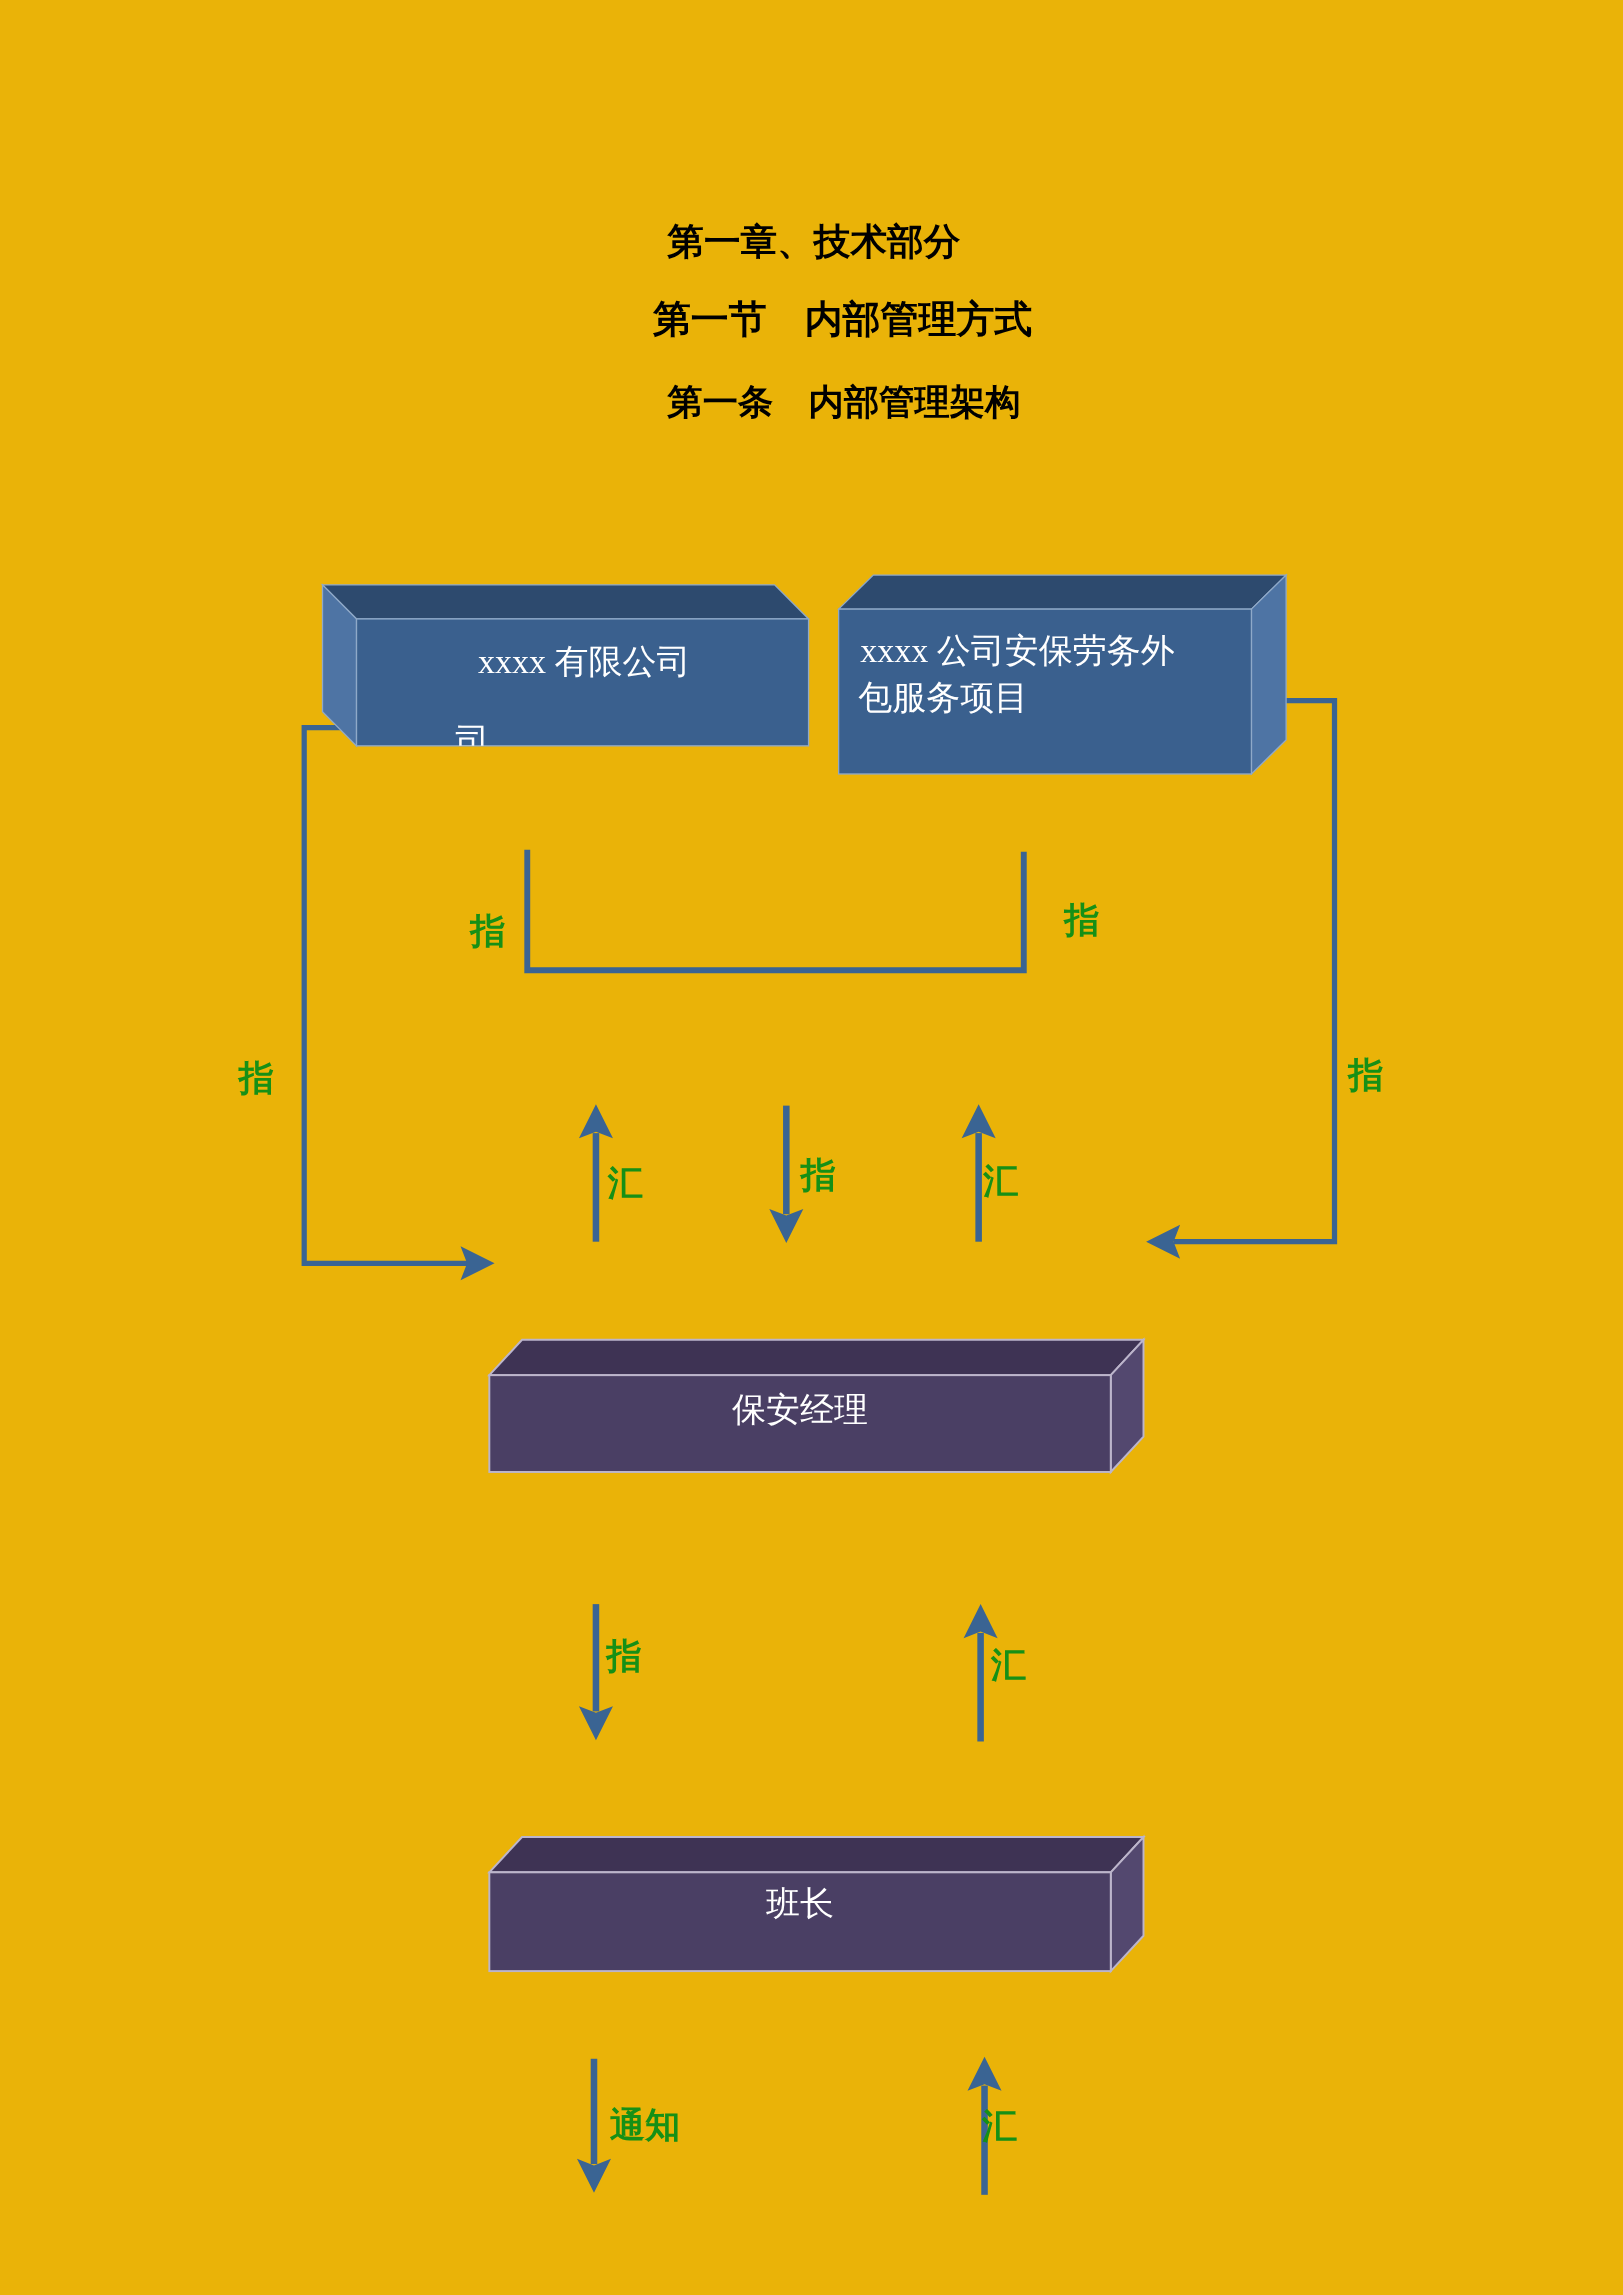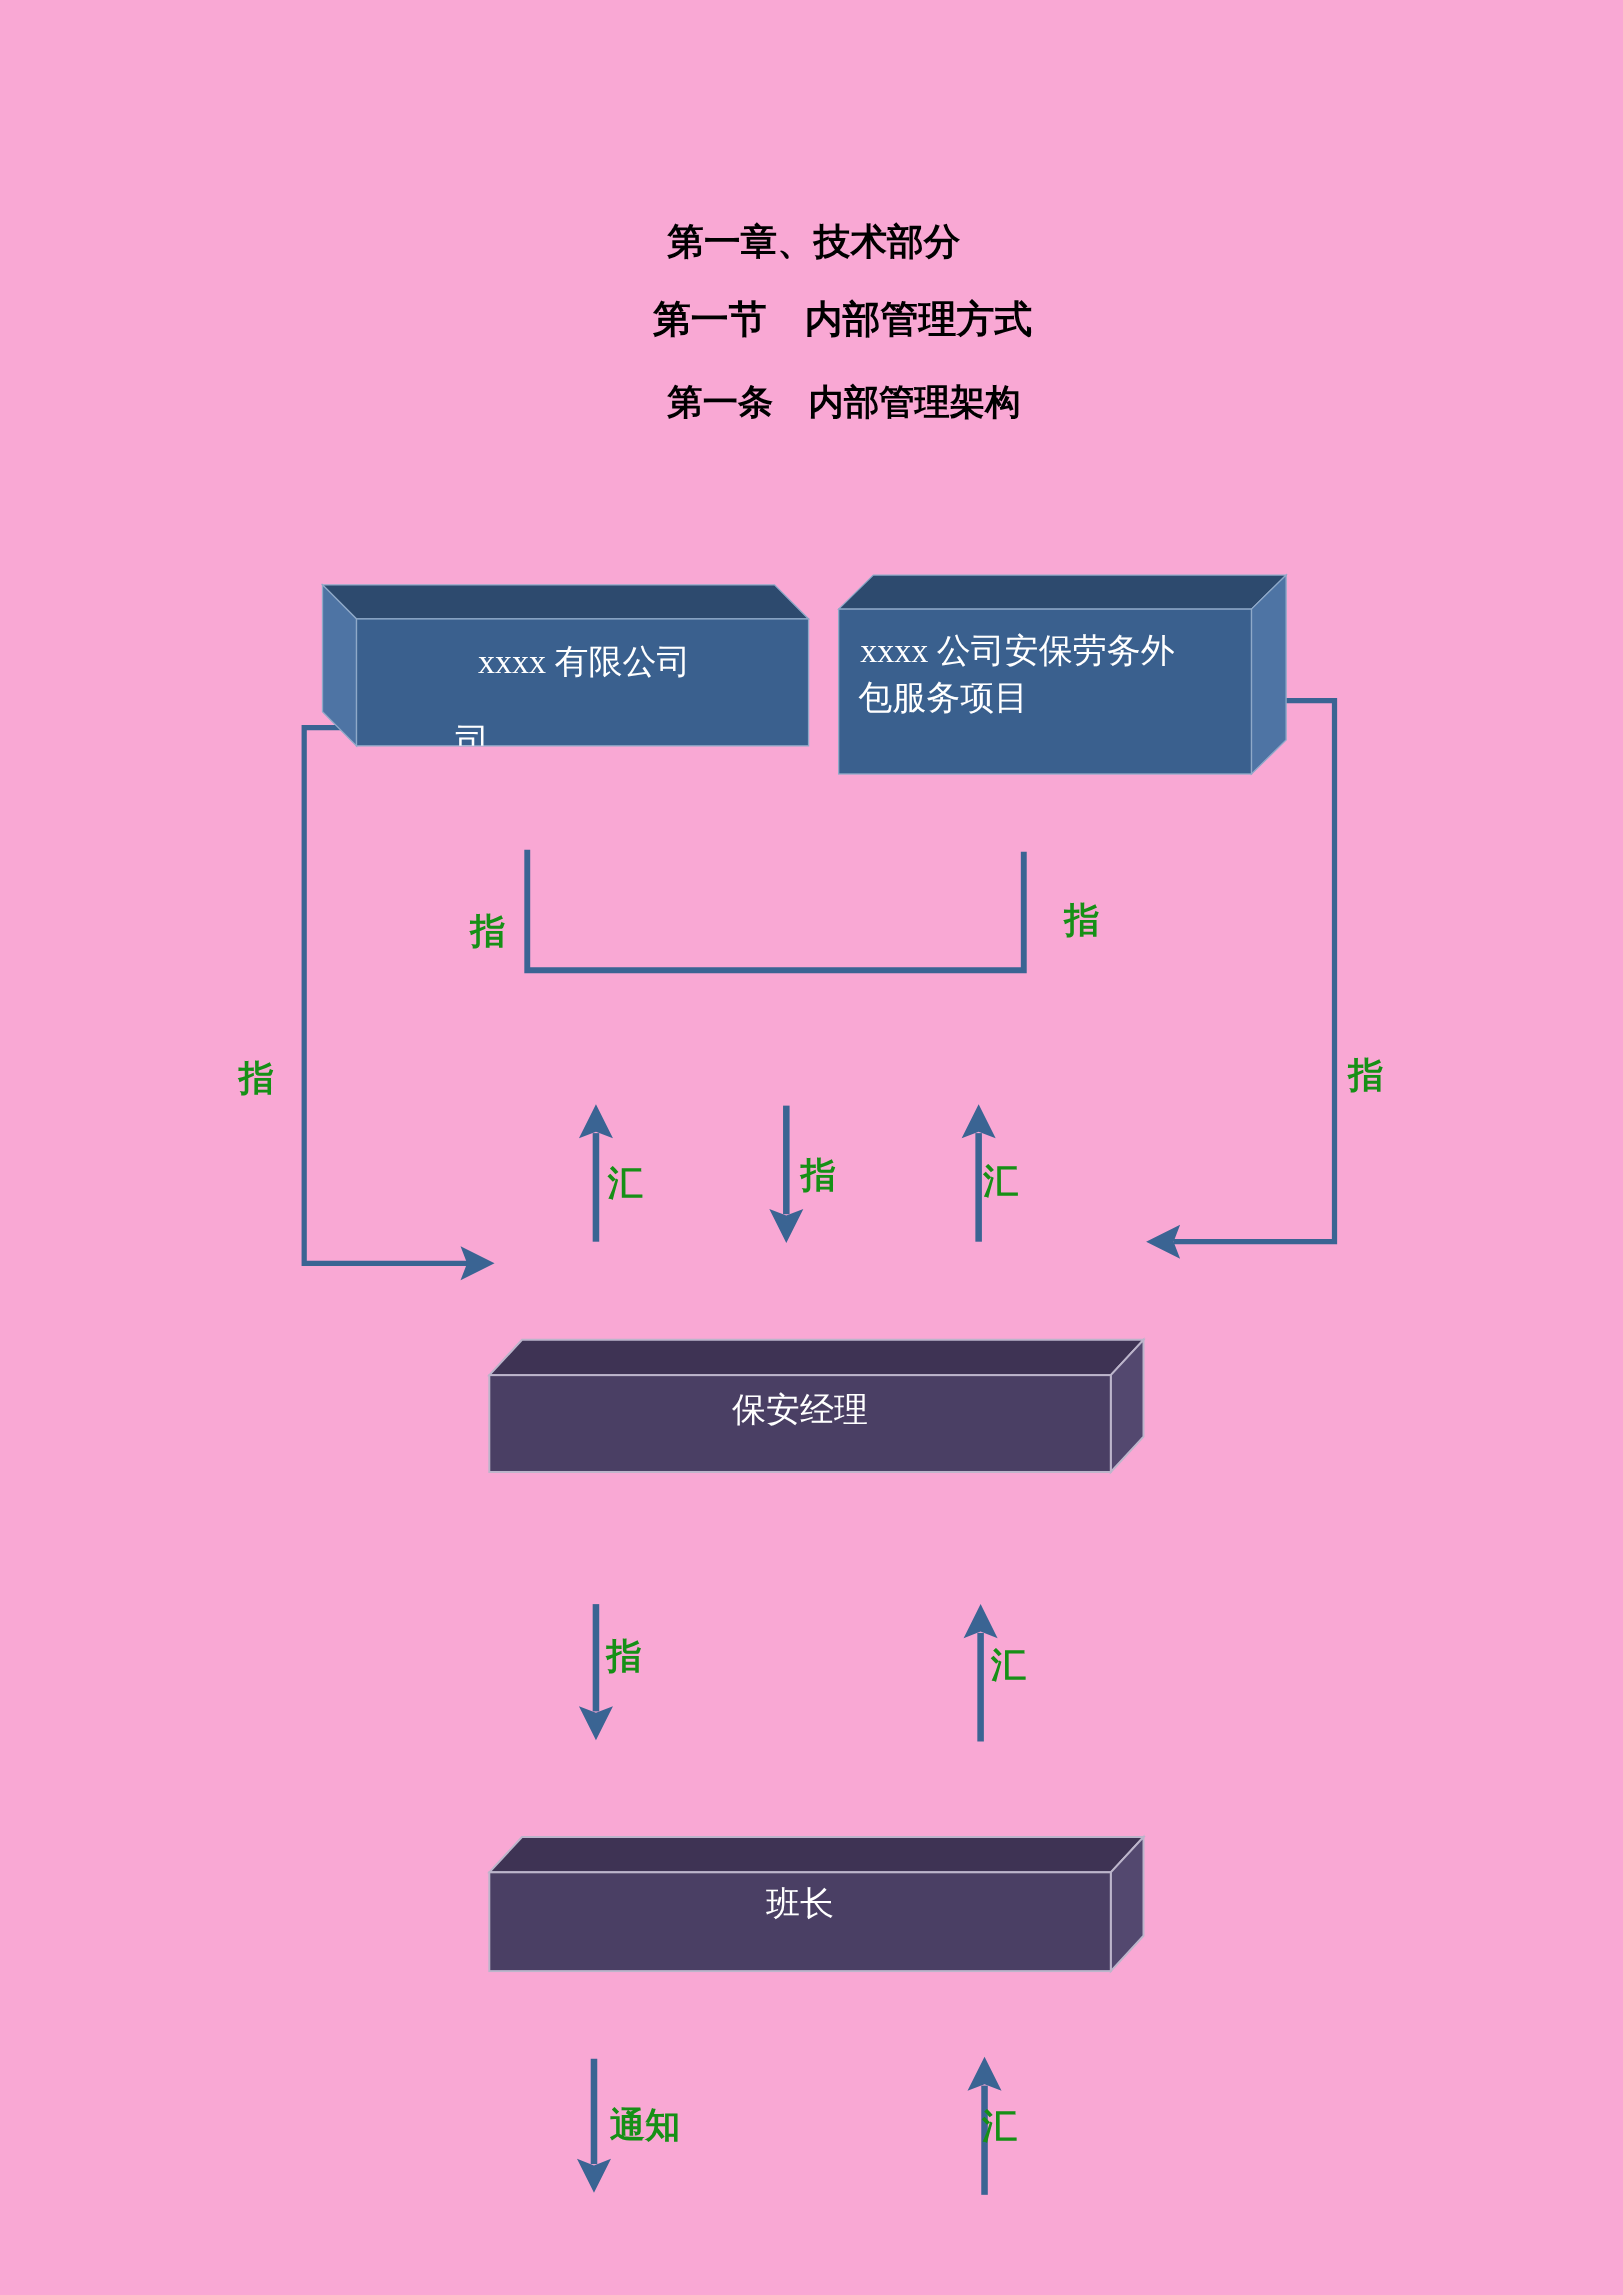--- a/index.html
+++ b/index.html
@@ -1,20 +1,20 @@
 <!DOCTYPE html>
 <html style="--blue-front: #3a608e; --blue-top: #2d4a6e; --blue-side: #4e74a4; --purple-front: #4a3f64; --purple-top: #3e3354; --purple-side: #53486f; --edge-blue: #3a6493; --label-green: #169016; --box-text: #ffffff; --title-color: #000000; --box-stroke-blue: #8fa9c8; --box-stroke-purple: #bcb5cb;font-size:10.5px"><head>
 <meta charset="utf-8">
 <style>
   html,body{margin:0;padding:0;background:#ffffff;}
   .page{
     position:relative;
     width:1623px;
     height:2295px;
-    background:#f9a8d4;
+    background:#eab308;
     overflow:hidden;
     font-family:"Liberation Serif","DejaVu Serif",serif;
   }
   .page svg{position:absolute;left:0;top:0;}
   text{font-family:"Liberation Serif","DejaVu Serif",serif;}
   .title{font-weight:bold;fill:var(--title-color);}
   .boxtext{fill:var(--box-text);}
   .greenlabel{font-weight:bold;fill:var(--label-green);font-size:54px;}
   .edge{stroke:var(--edge-blue);fill:none;}
   .head{fill:var(--edge-blue);stroke:none;}

